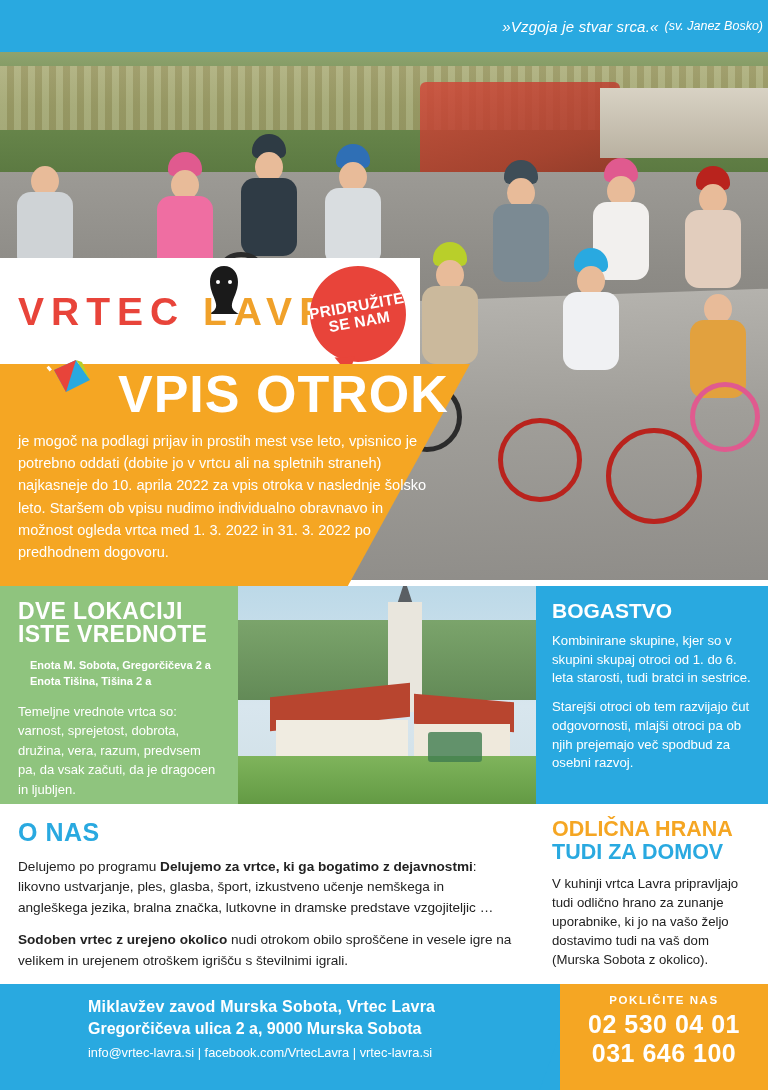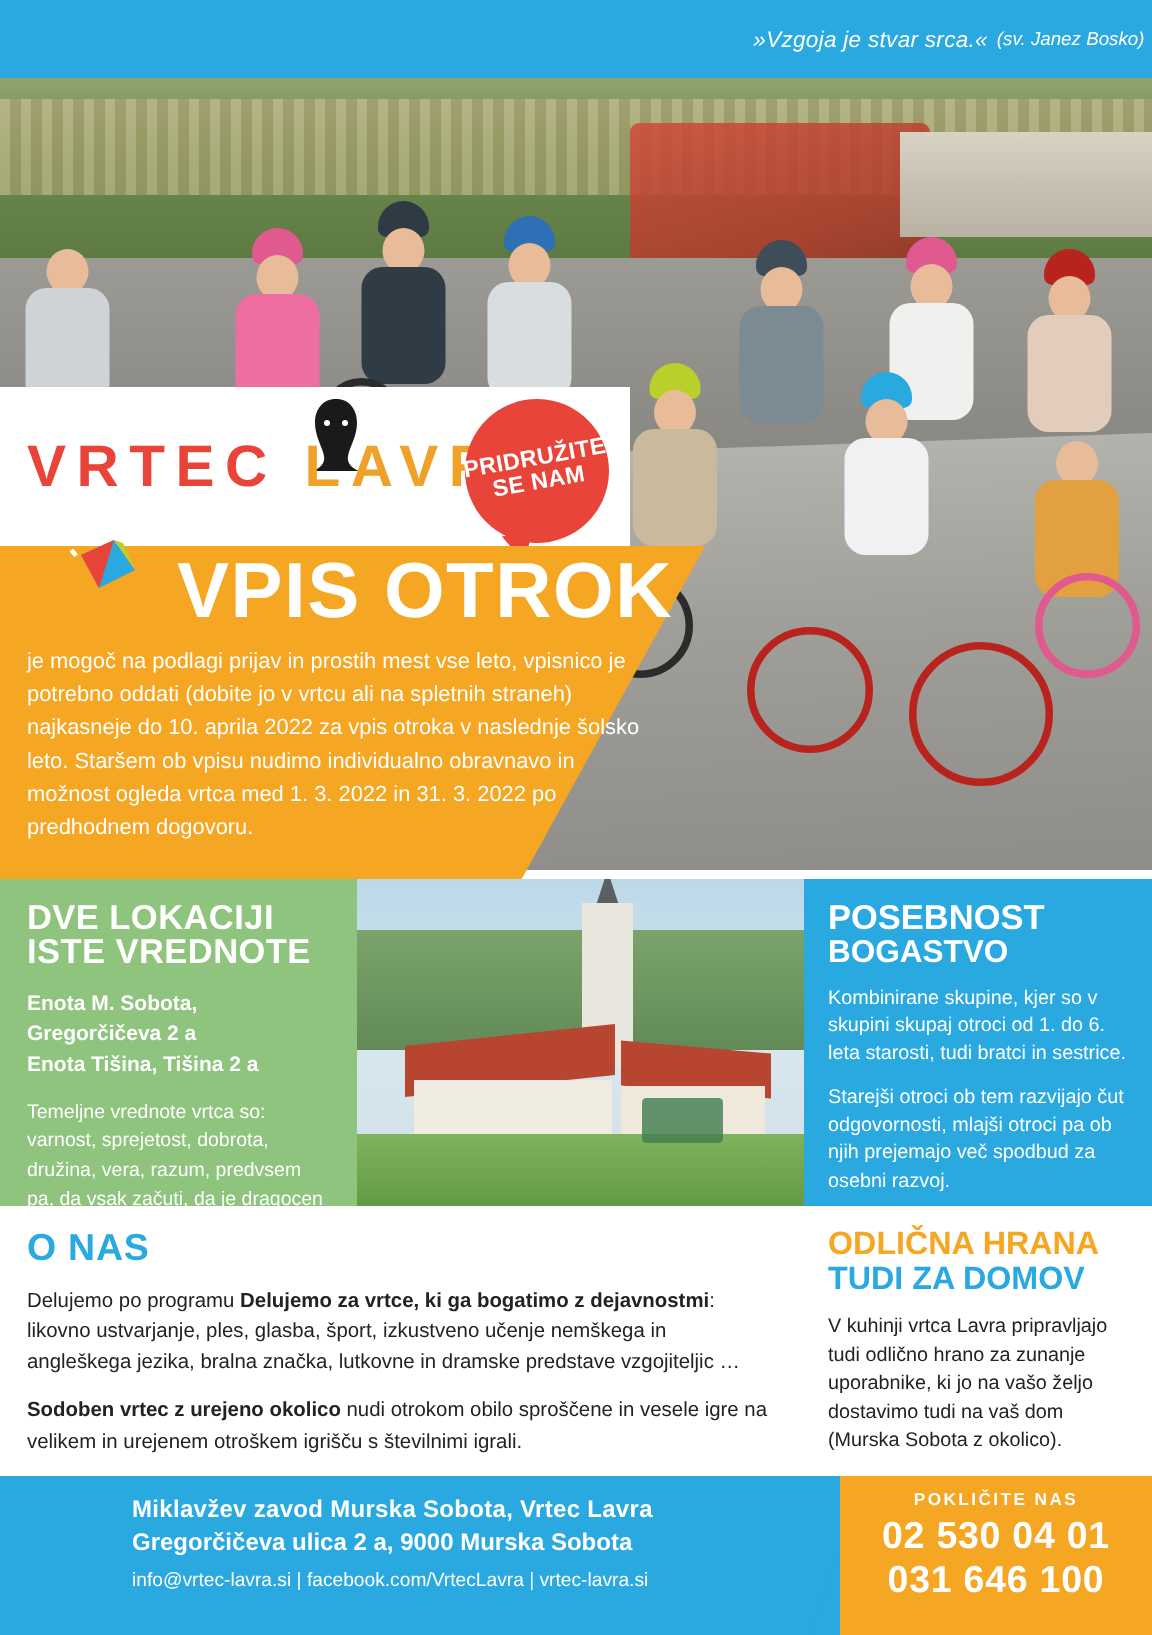--- a/index.html
+++ b/index.html
@@ -170,21 +170,21 @@
   .panel-green {
     position: absolute; left: 0; top: 0; width: 238px; height: 218px;
     background: #8fc47e;
     padding: 14px 16px 0 18px;
     color: #ffffff;
   }
   .panel-green h2 {
     font-size: 23px; font-weight: 700; line-height: 1.02; letter-spacing: .3px;
   }
   .panel-green .loc {
-    margin-top: 11px; font-size: 14px; font-weight: 700; line-height: 1.45;
+    margin-top: 11px; font-size: 11px; font-weight: 700; line-height: 1.45; margin-left: 12px;
   }
   .panel-green .txt {
     margin-top: 12px; font-size: 13px; line-height: 1.5;
   }
   .mid-photo {
     position: absolute; left: 238px; top: 0; width: 298px; height: 218px;
     overflow: hidden; background: #86b9d8;
   }
   .mp-sky { position:absolute; inset:0; background: linear-gradient(#bcd9e8 0%, #d8e6ee 55%, #cfdfe6 100%); }
   .mp-trees { position:absolute; top: 34px; left: 0; width: 100%; height: 80px;
@@ -377,21 +377,20 @@
       <div class="mp-roof1"></div>
       <div class="mp-roof2"></div>
       <div class="mp-wall1"></div>
       <div class="mp-wall2"></div>
       <div class="mp-grass"></div>
       <div class="mp-play"></div>
     </div>
 
     <div class="panel-blue-right">
       <h2>
-        <span>POSEBNOST</span>
         <span class="sub">BOGASTVO</span>
       </h2>
       <div class="txt">Kombinirane skupine, kjer so v skupini skupaj otroci od 1. do 6. leta starosti, tudi bratci in sestrice.</div>
       <div class="txt2">Starejši otroci ob tem razvijajo čut odgovornosti, mlajši otroci pa ob njih prejemajo več spodbud za osebni razvoj.</div>
     </div>
   </div>
 
   <div class="low-row">
     <div class="onas">
       <h2>O NAS</h2>

